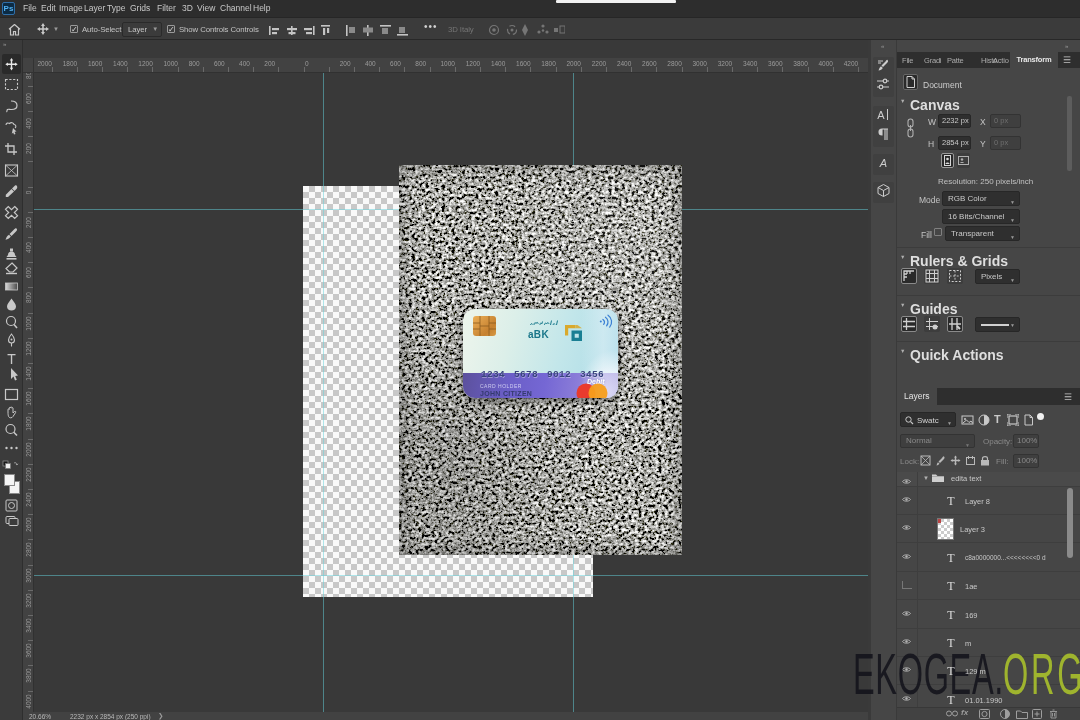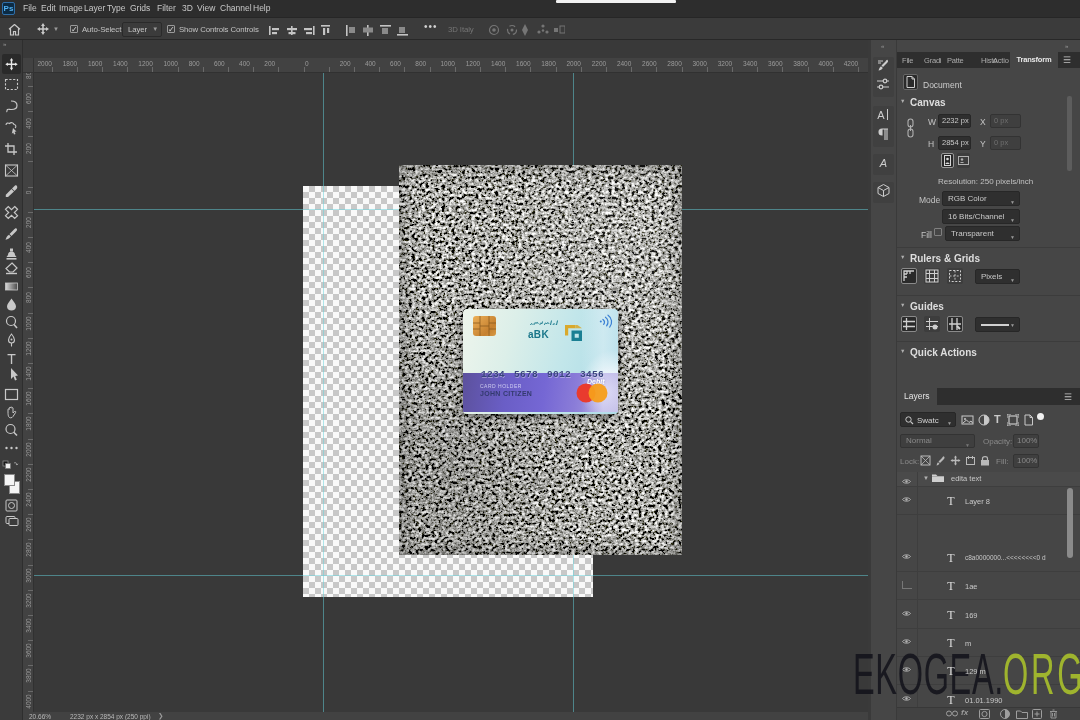--- a/index.html
+++ b/index.html
@@ -39,21 +39,21 @@
 #rightbg{left:868px;top:40px;width:212px;height:680px;background:#3a3a3a;}
 #iconstrip{left:871px;top:40px;width:25px;height:680px;background:#464646;}
 .isb{position:absolute;left:2px;width:21px;height:21px;background:#404040;border-radius:2px;color:#c9c9c9;text-align:center;}
 #props{left:897px;top:40px;width:183px;height:348px;background:#464646;font-size:8.5px;color:#c3c3c3;}
 #ptabs{position:absolute;left:0;top:12px;width:183px;height:16px;background:#2e2e2e;color:#ababab;font-size:7.5px;letter-spacing:-0.2px;}
 #ptabs span{position:absolute;top:4px;}
 .ptab{position:absolute;background:#464646;color:#e8e8e8;}
 .field{position:absolute;background:#2f2f2f;border:1px solid #272727;border-radius:2px;color:#c9c9c9;white-space:nowrap;overflow:hidden;}
 .fielddim{position:absolute;background:#3f3f3f;border:1px solid #333;border-radius:2px;color:#6f6f6f;white-space:nowrap;overflow:hidden;}
 .caret{position:absolute;color:#9a9a9a;font-size:5px;}
-.hdr{position:absolute;color:#dedede;font-weight:bold;font-size:10px;}
+.hdr{position:absolute;color:#dedede;font-weight:bold;font-size:14px;}
 .chev{position:absolute;color:#b0b0b0;font-size:5.5px;}
 .ibox{position:absolute;width:16px;height:16px;background:#3d3d3d;border-radius:2px;}
 .ibox.on{background:#2a2a2a;border:1px solid #8a8a8a;}
 
 #layers{left:897px;top:388px;width:183px;height:332px;background:#464646;font-size:8px;color:#c3c3c3;}
 #ltab{position:absolute;left:0;top:0;width:183px;height:17px;background:#2e2e2e;}
 #ltab .t{position:absolute;left:0;top:0;height:17px;background:#464646;color:#e4e4e4;font-size:8.5px;line-height:17px;padding:0 7px;}
 .lrow{position:absolute;left:0;width:183px;height:28px;border-bottom:1px solid #3e3e3e;}
 .Ticon{position:absolute;left:46px;top:5px;width:16px;height:18px;color:#dedede;font-size:12px;font-family:"Liberation Serif",serif;text-align:center;line-height:18px;}
 .lname{position:absolute;left:68px;top:10px;color:#c8c8c8;white-space:nowrap;font-size:7.5px;}
@@ -377,21 +377,21 @@
       <div class="guideH" style="top:501.5px"></div>
       <svg id="texture" width="283" height="390">
         <filter id="nz" x="0" y="0" width="100%" height="100%">
           <feTurbulence type="fractalNoise" baseFrequency="0.3 0.34" numOctaves="5" seed="9" stitchTiles="stitch"></feTurbulence>
           <feColorMatrix type="matrix" values="1.35 1.35 1.35 0 -1.64  1.35 1.35 1.35 0 -1.64  1.35 1.35 1.35 0 -1.66  0 0 0 0 1"></feColorMatrix>
           <feGaussianBlur stdDeviation="0.35"></feGaussianBlur>
         </filter>
         <rect width="283" height="390" filter="url(#nz)"></rect>
       </svg>
       <div id="texshade"></div>
-<div class="abs" id="card" style="left:429px;top:236px;width:155px;height:105px;border-radius:4px;overflow:hidden;box-shadow:0 3px 9px rgba(15,15,15,.5);background:linear-gradient(105deg,#eef5ec 0%,#dcefe9 30%,#c2e6ea 62%,#a9dae6 100%)">
+<div class="abs" id="card" style="left:429px;top:236px;width:155px;height:89px;border-radius:12px;overflow:hidden;box-shadow:0 3px 9px rgba(15,15,15,.5);background:linear-gradient(105deg,#eef5ec 0%,#dcefe9 30%,#c2e6ea 62%,#a9dae6 100%)">
         <div class="abs" style="left:120px;top:40px;width:60px;height:64px;border-radius:50%;background:radial-gradient(circle,rgba(255,255,255,.95) 0%,rgba(255,255,255,0) 70%)"></div>
         <div class="abs" style="left:0;top:64px;width:155px;height:39px;background:linear-gradient(97deg,#5c519d 0%,#6a5ec6 28%,#7567d4 52%,#8a7cd8 72%,#a89edf 92%,#b6addf 100%)"></div>
         <div class="abs" style="left:118px;top:55px;width:50px;height:56px;border-radius:50%;background:radial-gradient(circle,rgba(240,238,255,.55) 0%,rgba(240,238,255,0) 70%)"></div>
         <div class="abs" style="left:118px;top:0;width:37px;height:103px;background:linear-gradient(90deg,rgba(255,255,255,0),rgba(245,248,255,.38) 60%,rgba(235,242,255,.25))"></div>
         <div class="abs" style="left:10px;top:7px;width:23px;height:20px;border-radius:3px;background:linear-gradient(135deg,#edb058,#c5802f 70%,#d89a45)">
           <svg class="abs" style="left:0;top:0" width="23" height="20" viewBox="0 0 23 20">
             <path d="M0 7 H7 M0 13 H7 M16 7 H23 M16 13 H23 M7 0 V20 M16 0 V20 M7 10 H16" fill="none" stroke="#8a5a1e" stroke-width="0.8"></path>
           </svg>
         </div>
         <svg class="abs" style="left:66px;top:10px" width="30" height="8" viewBox="0 0 30 8">
@@ -637,20 +637,32 @@
       <div class="lrow" style="top:99px;height:28px">
         <div class="abs" style="left:5px;top:9px;width:10px;height:8px">
           <svg class="abs" style="left:0;top:0" width="9" height="7" viewBox="0 0 9 7">
             <path d="M0.5 3.5 C2 1.2 7 1.2 8.5 3.5 C7 5.8 2 5.8 0.5 3.5 Z" fill="none" stroke="#b5b5b5" stroke-width="0.9"></path>
             <circle cx="4.5" cy="3.5" r="1.2" fill="#b5b5b5"></circle>
           </svg>
         </div>
         <div class="Ticon" style="left:46px;">T</div>
         <span class="lname" style="">Layer 8</span>
       </div>
+      <div class="lrow" style="top:127px;height:28px">
+        <div class="abs" style="left:5px;top:9px;width:10px;height:8px">
+          <svg class="abs" style="left:0;top:0" width="9" height="7" viewBox="0 0 9 7">
+            <path d="M0.5 3.5 C2 1.2 7 1.2 8.5 3.5 C7 5.8 2 5.8 0.5 3.5 Z" fill="none" stroke="#b5b5b5" stroke-width="0.9"></path>
+            <circle cx="4.5" cy="3.5" r="1.2" fill="#b5b5b5"></circle>
+          </svg>
+        </div>
+        <div class="abs" style="left:40px;top:3px;width:17px;height:22px;background-image:linear-gradient(45deg,#ccc 25%,transparent 25%,transparent 75%,#ccc 75%),linear-gradient(45deg,#ccc 25%,#fff 25%,#fff 75%,#ccc 75%);background-size:6px 6px;background-position:0 0,3px 3px;background-color:#fff;border:1px solid #777">
+          <div class="abs" style="left:0px;top:0px;width:3px;height:4px;background:#b44"></div>
+        </div>
+        <span class="lname" style="left:63px">Layer 3</span>
+      </div>
       <div class="lrow" style="top:156px;height:28px">
         <div class="abs" style="left:5px;top:9px;width:10px;height:8px">
           <svg class="abs" style="left:0;top:0" width="9" height="7" viewBox="0 0 9 7">
             <path d="M0.5 3.5 C2 1.2 7 1.2 8.5 3.5 C7 5.8 2 5.8 0.5 3.5 Z" fill="none" stroke="#b5b5b5" stroke-width="0.9"></path>
             <circle cx="4.5" cy="3.5" r="1.2" fill="#b5b5b5"></circle>
           </svg>
         </div>
         <div class="Ticon" style="left:46px">T</div>
         <span class="lname" style="font-size:6.5px">c8a0000000...&lt;&lt;&lt;&lt;&lt;&lt;&lt;&lt;0 d</span>
       </div>

